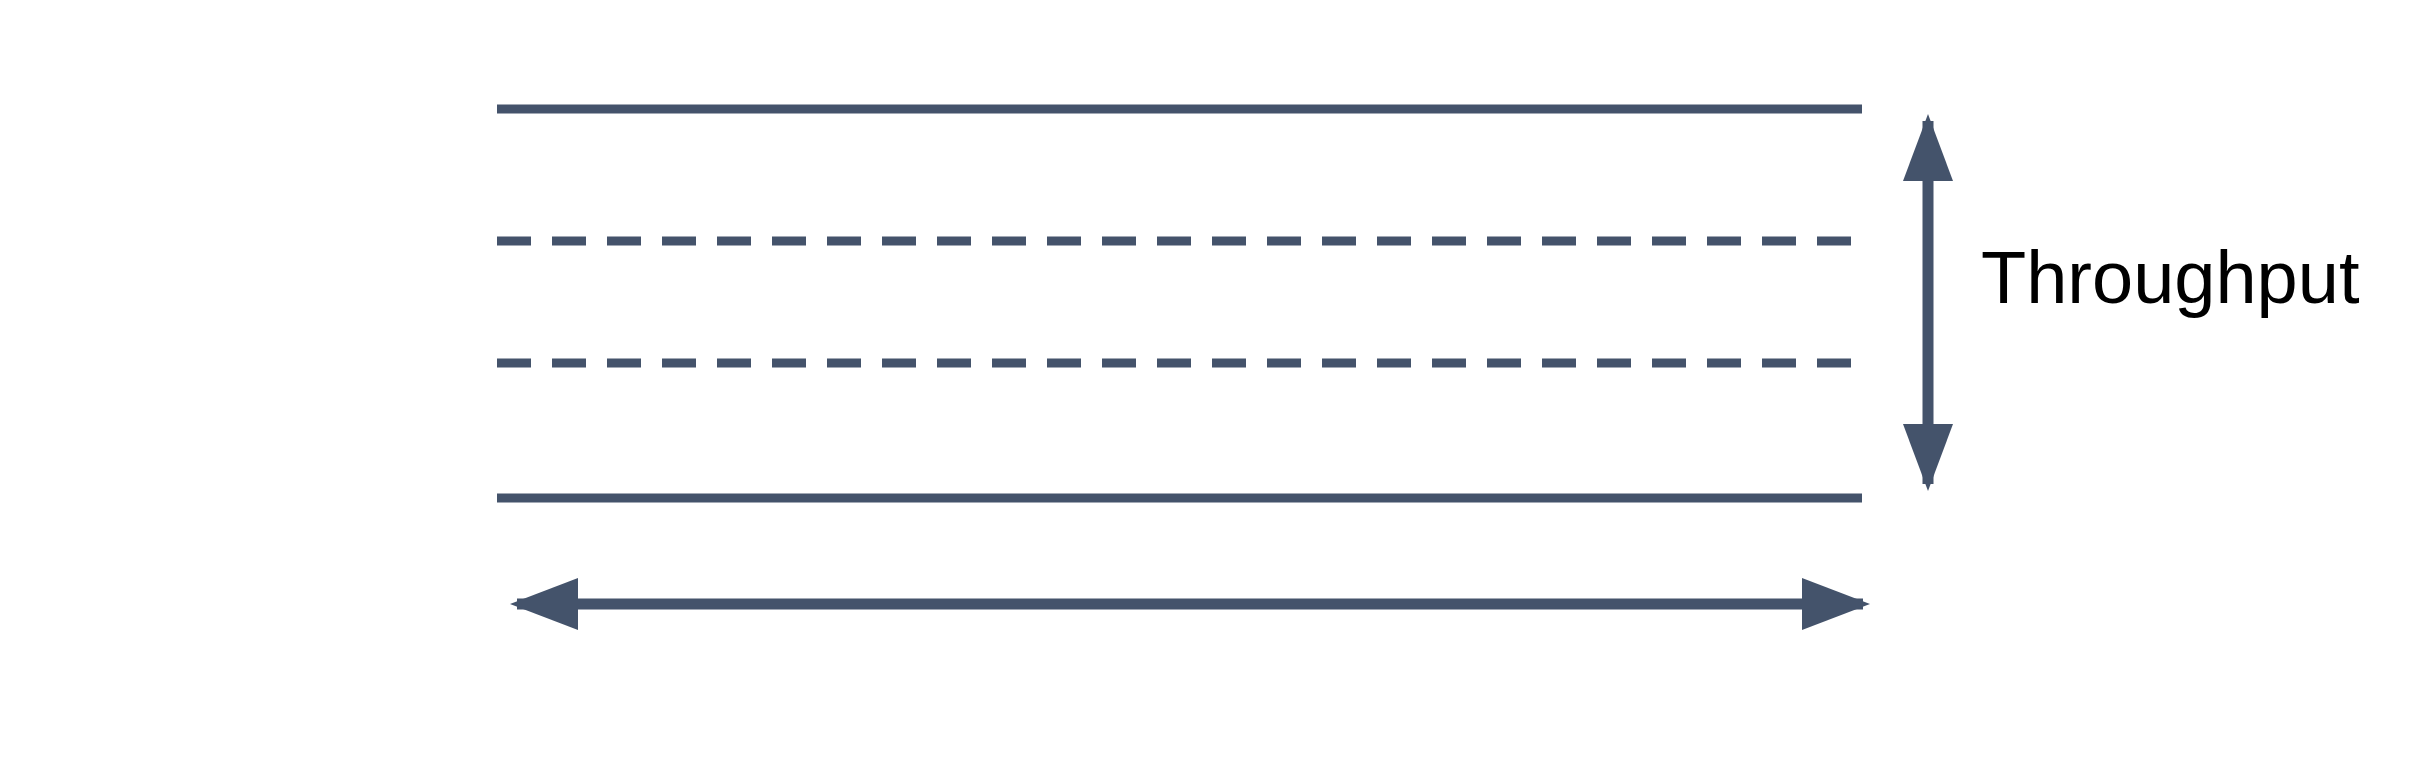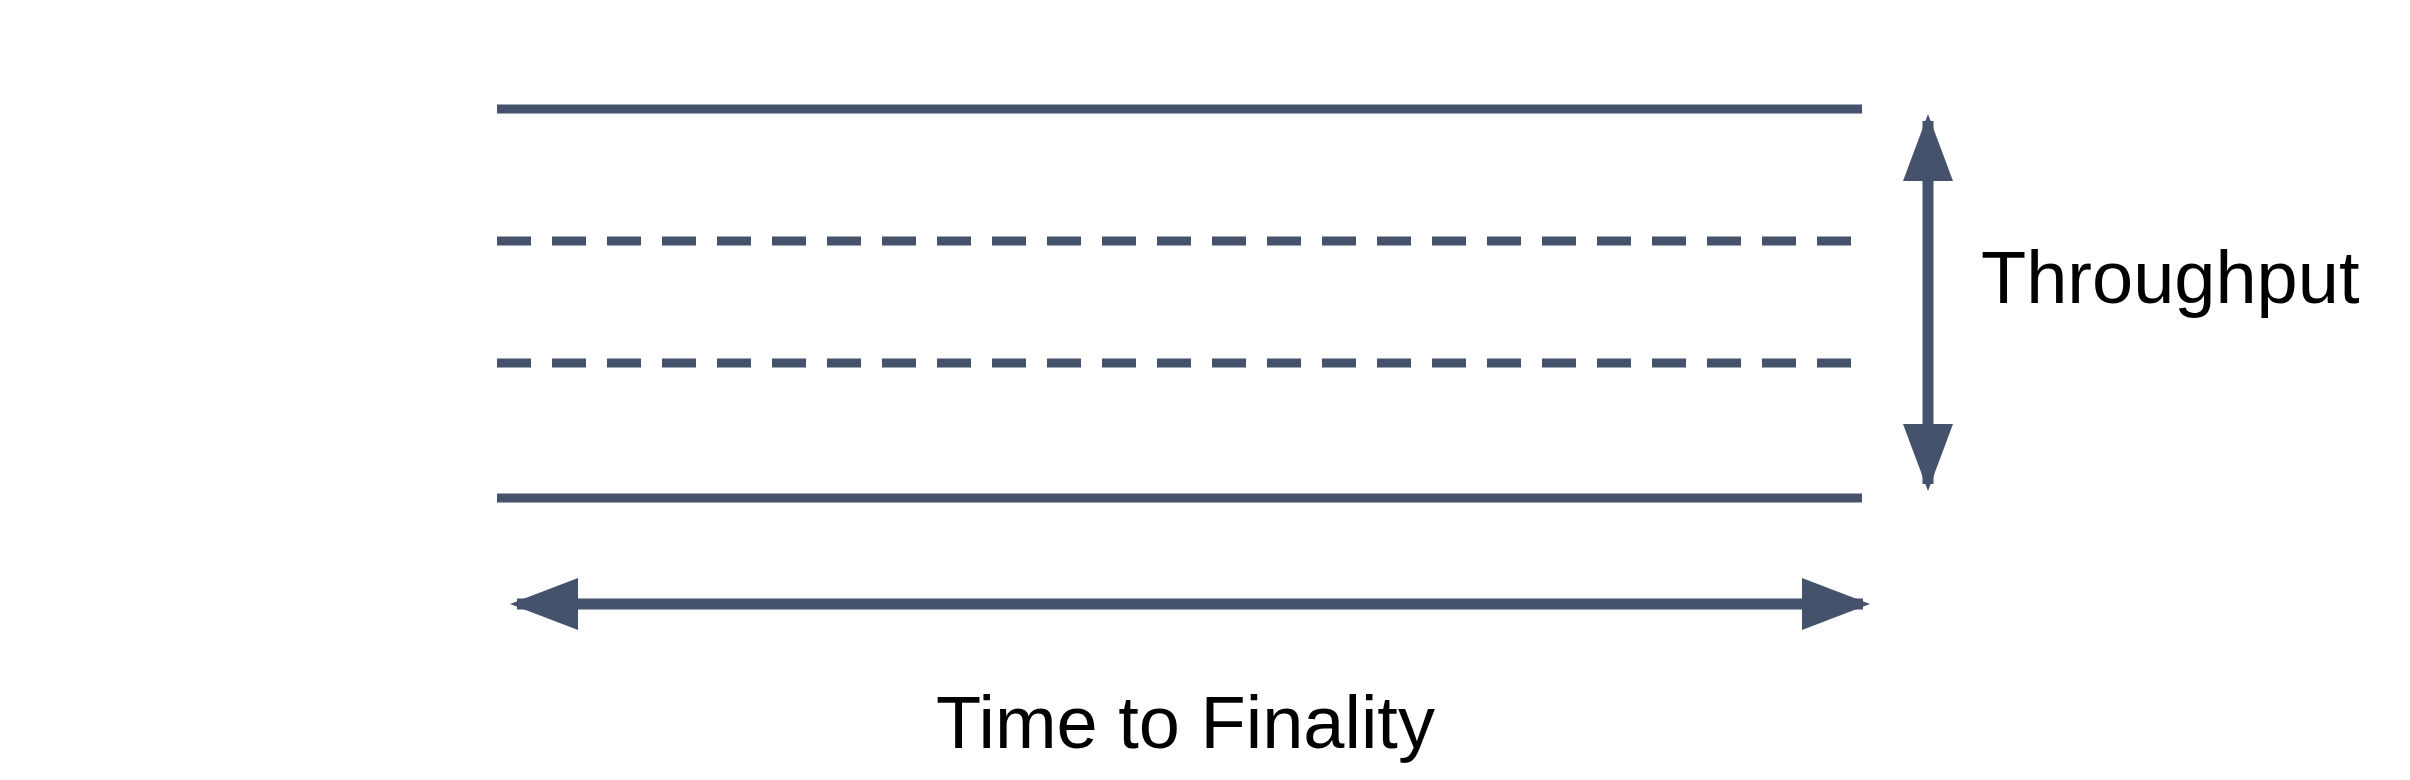--- a/index.html
+++ b/index.html
@@ -74,15 +74,14 @@
 
       <polygon points="510,583 578,557 578,609" fill="#44536B"></polygon>
 
       <polygon points="1870,583 1802,557 1802,609" fill="#44536B"></polygon>
     </g>
 
   </svg>
 
   <div class="label" id="throughput-label">Throughput</div>
 
-  <div class="label" id="time-to-finality-label">Time to Finality</div>
 
 </div>
 
 </body></html>

